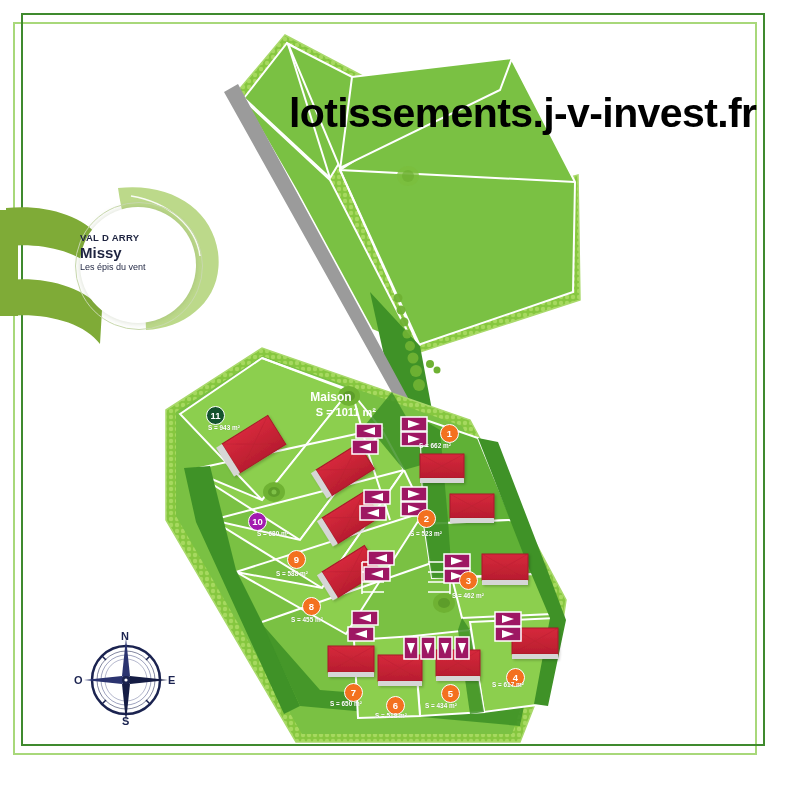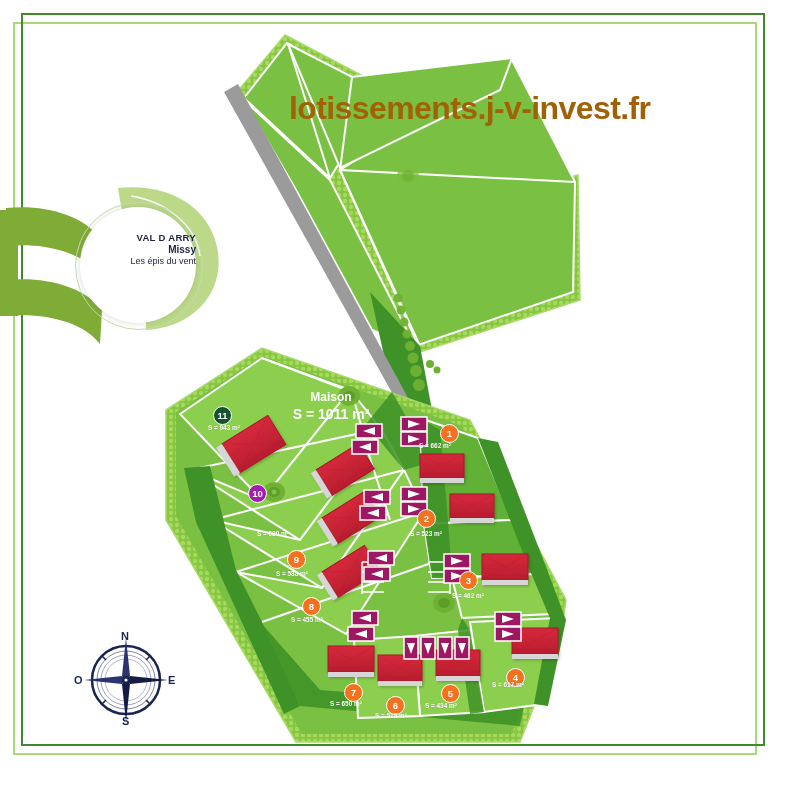--- a/index.html
+++ b/index.html
@@ -18,40 +18,40 @@
     position:absolute;left:13px;top:22px;width:744px;height:733px;
     border:2px solid #a8d87a;box-sizing:border-box;pointer-events:none;
   }
 
   
   #mapsvg{position:absolute;left:0;top:0;width:786px;height:800px;}
 
   
   .site-title{
     position:absolute;left:289px;top:90px;
-    font-size:32px;font-weight:bold;color:#a16207;
+    font-size:41px;font-weight:bold;color:#000000;
     letter-spacing:-0.6px;white-space:nowrap;
   }
 
   
   .logo-wrap{position:absolute;left:-4px;top:180px;width:246px;height:165px;}
   .logo-disc{
     position:absolute;left:84px;top:27px;width:116px;height:116px;border-radius:50%;
     background:#ffffff;box-shadow:0 0 6px rgba(120,140,90,.30);
   }
   .logo-ring{
     position:absolute;left:79px;top:22px;width:126px;height:126px;border-radius:50%;
     border:1px solid #c9d9ae;
   }
   .logo-text{
-    position:absolute;left:84px;top:52px;width:116px;text-align:right;
+    position:absolute;left:84px;top:52px;width:116px;text-align:left;
     color:#1e2440;line-height:1.22;
   }
   .logo-text .l1{font-size:9.5px;font-weight:bold;letter-spacing:.3px;}
-  .logo-text .l2{font-size:10px;font-weight:bold;}
+  .logo-text .l2{font-size:15px;font-weight:bold;}
   .logo-text .l3{font-size:9px;font-weight:normal;}
 
   
   .compass{position:absolute;left:66px;top:620px;width:120px;height:120px;}
   .compass .lbl{
     position:absolute;font-size:11px;font-weight:bold;color:#1b2350;
   }
   .compass .lN{left:55px;top:10px;}
   .compass .lS{left:56px;top:95px;}
   .compass .lE{left:102px;top:54px;}
@@ -67,21 +67,21 @@
   }
   .lot-area{
     position:absolute;font-size:6.4px;font-weight:bold;color:#ffffff;
     white-space:nowrap;text-shadow:0 0 1px rgba(0,0,0,.25);
   }
   .maison-label{
     position:absolute;color:#ffffff;font-weight:bold;text-align:center;
     white-space:nowrap;
   }
   .maison-label .ml1{font-size:12px;}
-  .maison-label .ml2{font-size:14px;margin-top:2px;}
+  .maison-label .ml2{font-size:11px;margin-top:2px;text-align:right;}
 </style>
 </head>
 <body>
 
 <div id="page">
 
   <svg id="mapsvg" viewBox="0 0 786 800">
     <defs>
       <pattern id="hedgepat" width="6" height="6" patternUnits="userSpaceOnUse">
         <rect width="6" height="6" fill="#86c73f"></rect>
@@ -407,19 +407,19 @@
       <div class="lot-badge" style="left: 441px; top: 684px; background: rgb(243, 113, 31);">5</div>
       <div class="lot-area" style="left: 425px; top: 702px;">S = 434 m²</div>
       <div class="lot-badge" style="left: 386px; top: 696px; background: rgb(243, 113, 31);">6</div>
       <div class="lot-area" style="left: 375px; top: 712px;">S = 518 m²</div>
       <div class="lot-badge" style="left: 344px; top: 683px; background: rgb(243, 113, 31);">7</div>
       <div class="lot-area" style="left: 330px; top: 700px;">S = 650 m²</div>
       <div class="lot-badge" style="left: 302px; top: 597px; background: rgb(243, 113, 31);">8</div>
       <div class="lot-area" style="left: 291px; top: 616px;">S = 455 m²</div>
       <div class="lot-badge" style="left: 287px; top: 550px; background: rgb(243, 113, 31);">9</div>
       <div class="lot-area" style="left: 276px; top: 570px;">S = 588 m²</div>
-      <div class="lot-badge" style="left: 248px; top: 484px; background: #a21caf;">10</div>
+      <div class="lot-badge" style="left: 248px; top: 512px; background: #a21caf;">10</div>
       <div class="lot-area" style="left: 257px; top: 530px;">S = 680 m²</div>
-      <div class="lot-badge" style="left: 213px; top: 406px; background: #14532d;">11</div>
+      <div class="lot-badge" style="left: 206px; top: 406px; background: #14532d;">11</div>
       <div class="lot-area" style="left: 208px; top: 424px;">S = 943 m²</div>
     </div>
 
 </div>
 
 </body></html>

